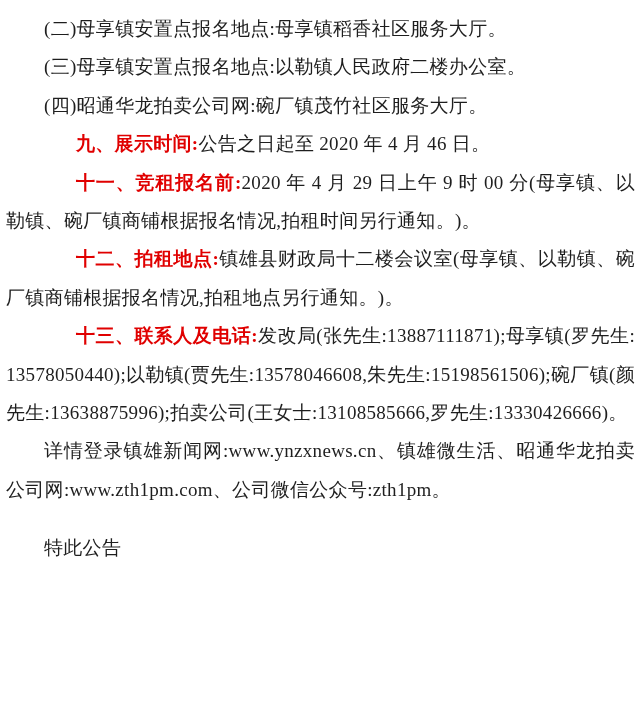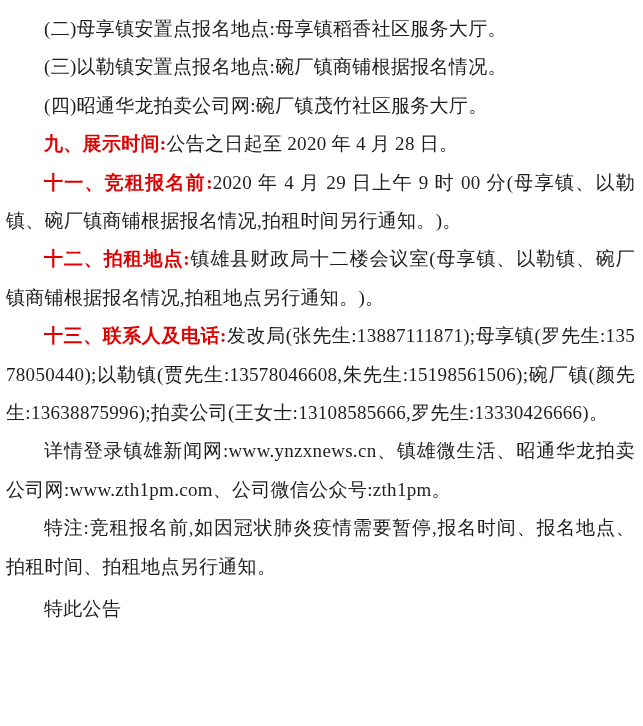--- a/index.html
+++ b/index.html
@@ -24,34 +24,33 @@
   }
   .para{
     margin:0;
     font-size:19px;
     line-height:38.4px;
     text-align:justify;
     text-indent:38px;
     letter-spacing:0.3px;
     word-break:break-all;
   }
-  .para:last-child{margin-top:4px;}
+  .para:last-child{margin-top:20px;}
   .run-normal{font-weight:normal;color:var(--ink);}
   .run-bold{font-weight:normal;color:var(--ink);}
-  .run-red-bold{font-weight:bold;color:var(--accent-red);}
+  .run-red-bold{font-weight:bold;color:var(--accent-red);margin-left:32px;}
 </style>
 </head>
 <body>
 
 <div class="doc">
   <div>
       <p class="para"><span class="run-normal">(二)母享镇安置点报名地点:母享镇稻香社区服务大厅。</span></p>
-      <p class="para"><span class="run-normal">(三)以勒镇安置点报名地点:碗厂镇商铺根据报名情况。</span></p>
+      <p class="para"><span class="run-normal">(三)母享镇安置点报名地点:以勒镇人民政府二楼办公室。</span></p>
       <p class="para"><span class="run-normal">(四)昭通华龙拍卖公司网:碗厂镇茂竹社区服务大厅。</span></p>
-      <p class="para"><span class="run-red-bold">九、展示时间:</span><span class="run-normal">公告之日起至 2020 年 4 月 28 日。</span></p>
+      <p class="para"><span class="run-red-bold">九、展示时间:</span><span class="run-normal">公告之日起至 2020 年 4 月 46 日。</span></p>
       <p class="para"><span class="run-red-bold">十一、竞租报名前:</span><span class="run-normal">2020 年 4 月 29 日上午 9 时 00 分(母享镇、以勒镇、碗厂镇商铺根据报名情况,拍租时间另行通知。)。</span></p>
       <p class="para"><span class="run-red-bold">十二、拍租地点:</span><span class="run-normal">镇雄县财政局十二楼会议室(母享镇、以勒镇、碗厂镇商铺根据报名情况,拍租地点另行通知。)。</span></p>
       <p class="para"><span class="run-red-bold">十三、联系人及电话:</span><span class="run-bold">发改局</span><span class="run-normal">(张先生:13887111871);</span><span class="run-bold">母享镇</span><span class="run-normal">(罗先生:13578050440);</span><span class="run-bold">以勒镇</span><span class="run-normal">(贾先生:13578046608,朱先生:15198561506);</span><span class="run-bold">碗厂镇</span><span class="run-normal">(颜先生:13638875996);</span><span class="run-bold">拍卖公司</span><span class="run-normal">(王女士:13108585666,罗先生:13330426666)。</span></p>
       <p class="para"><span class="run-normal">详情登录镇雄新闻网:www.ynzxnews.cn、镇雄微生活、昭通华龙拍卖公司网:www.zth1pm.com、公司微信公众号:zth1pm。</span></p>
-      <p class="para"><span class="run-bold">特注:竞租报名前,如因冠状肺炎疫情需要暂停,报名时间、报名地点、拍租时间、拍租地点另行通知。</span></p>
       <p class="para"><span class="run-normal">特此公告</span></p>
     </div>
 </div>
 
 </body></html>

